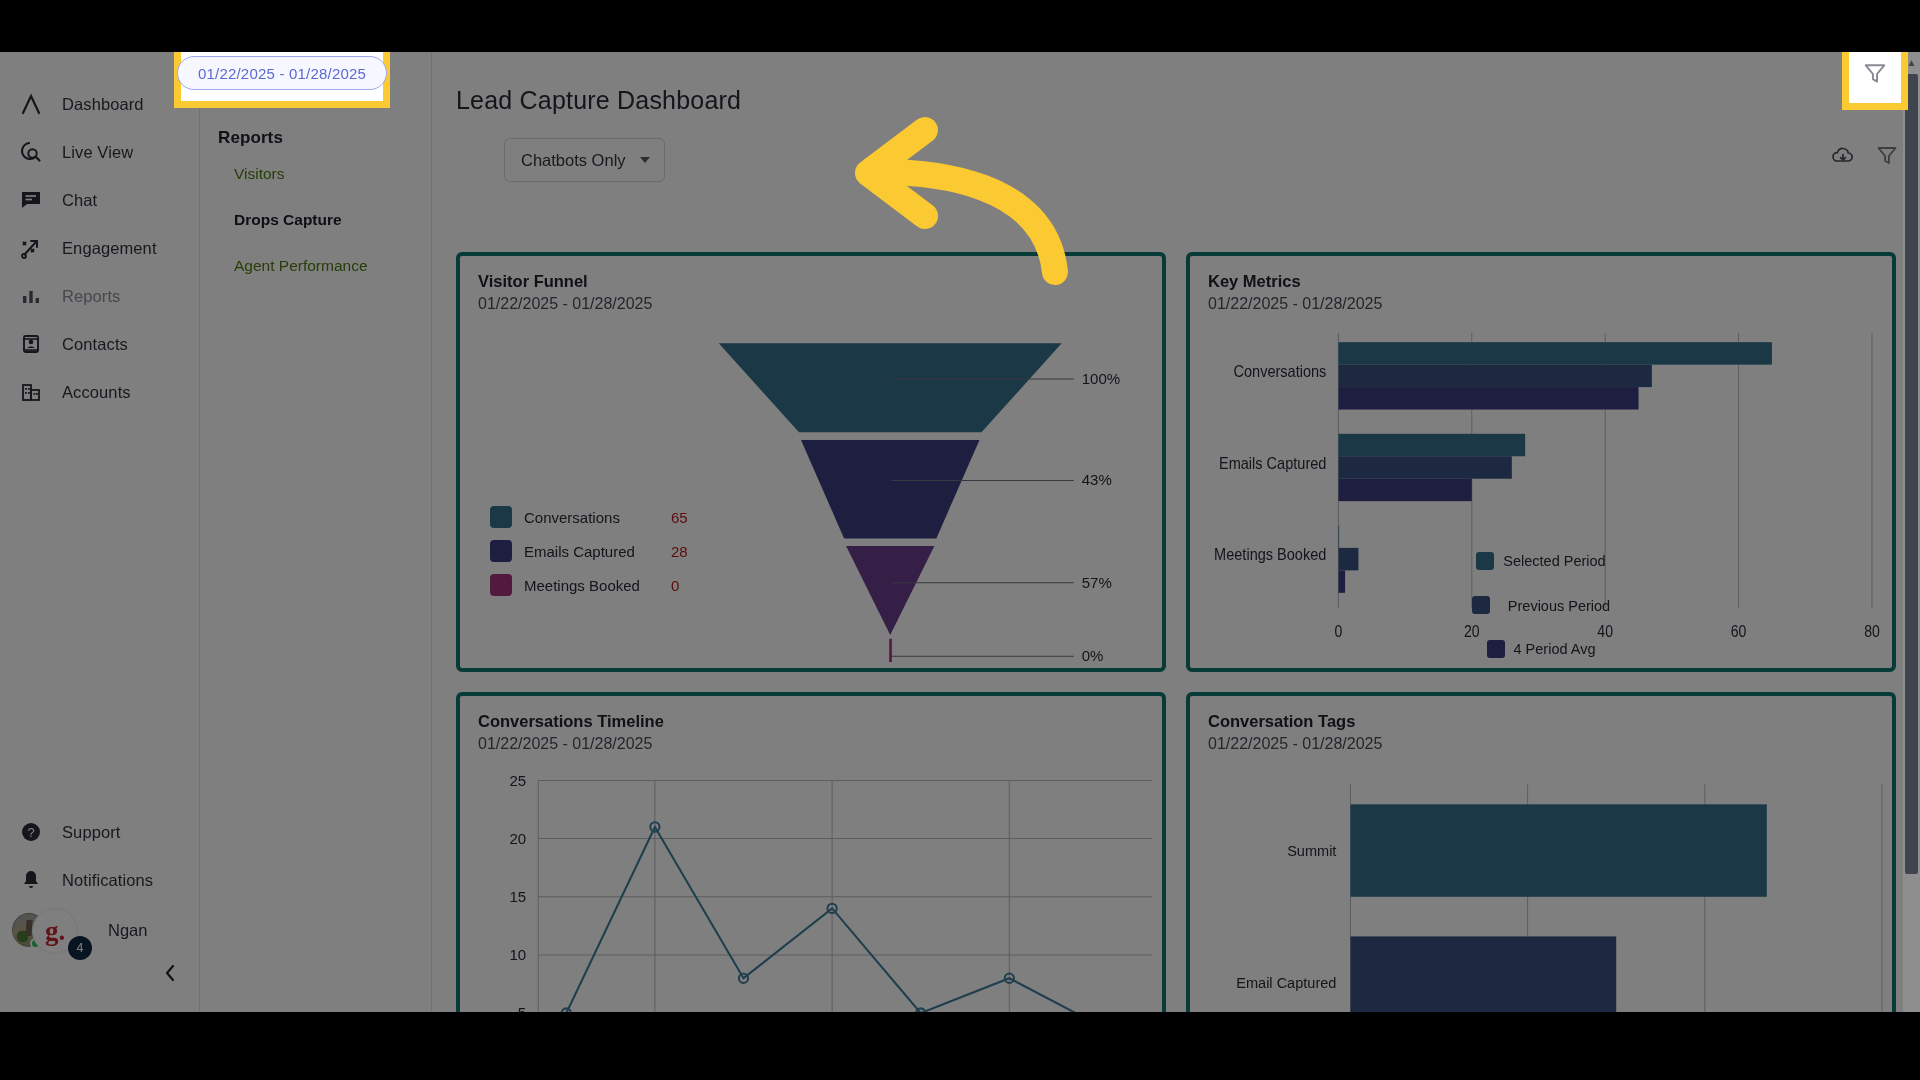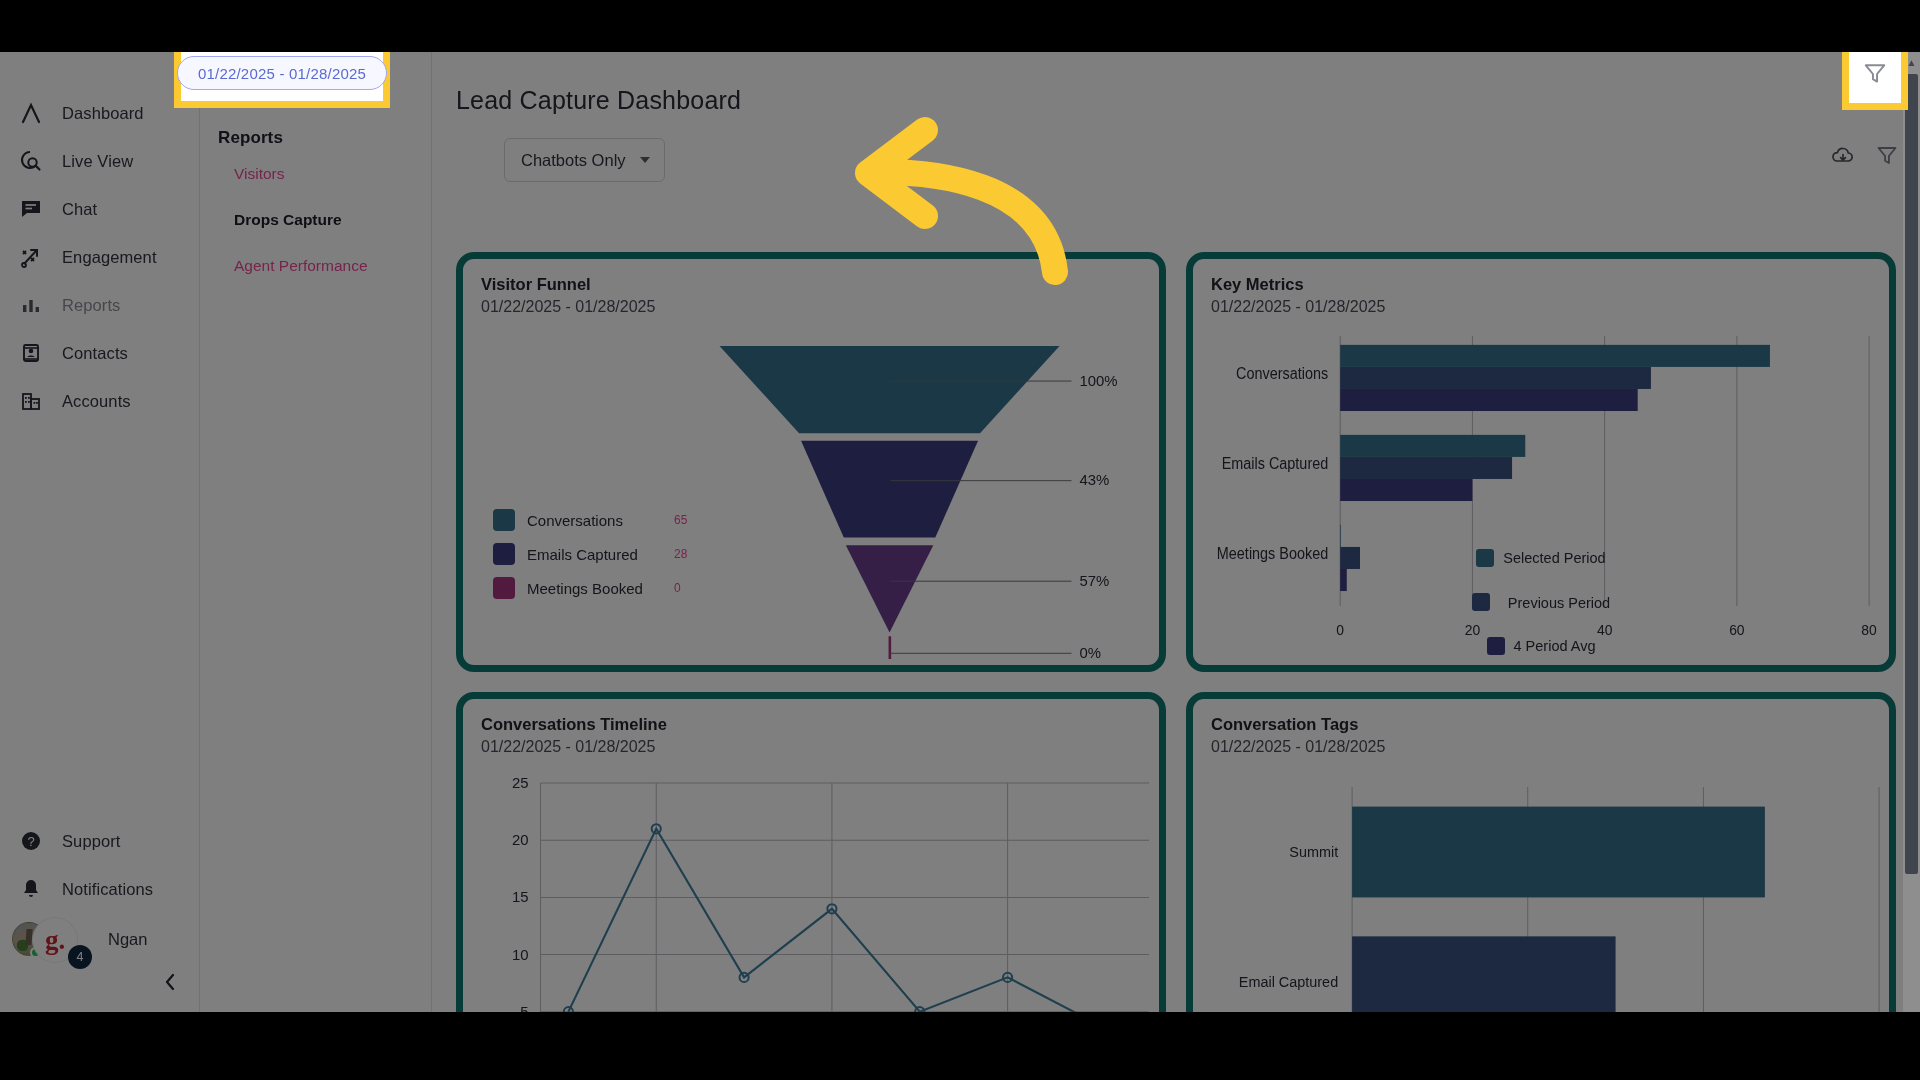--- a/index.html
+++ b/index.html
@@ -24,21 +24,21 @@
   }
   
   #dim {
     position: absolute; left:0; top:0; width:1920px; height:960px;
     background: rgba(0,0,0,0.50);
     z-index: 60; pointer-events: none;
   }
 
   
   #sidebar {
-    position: absolute; left: 0; top: 9px;
+    position: absolute; left: 0; top: 0;
     width: 200px; height: 960px;
     background: #ffffff;
     border-right: 1px solid #e3e3e8;
     z-index: 10;
   }
   .nav-item {
     display: flex; align-items: center;
     height: 48px;
     padding-left: 18px;
     gap: 18px;
@@ -115,21 +115,21 @@
     z-index: 9;
   }
   .sub-crumb{
     font-size:15.5px; color:#9b9ba6; padding: 8px 0 0 18px;
   }
   .sub-head{
     font-size:17px; font-weight:700; color:#222230;
     padding: 26px 0 0 18px; letter-spacing:.1px;
   }
   .sub-item{
-    font-size:15.5px; color:#ec4899;
+    font-size:15.5px; color:#4d7c0f;
     padding: 0 0 0 34px; height: 40px; line-height:40px; cursor:pointer;
     margin-top: 6px;
   }
   .sub-item.active{ color:#1d1d29; font-weight:700; }
 
   
   #main{
     position:absolute; left:432px; top:0; right:0; bottom:0;
     background:#ffffff;
     overflow:hidden;
@@ -188,35 +188,35 @@
   
   #grid{
     position:absolute; left:24px; right:24px; top: 200px; bottom:0;
     display:grid;
     grid-template-columns: 1fr 1fr;
     grid-auto-rows: 420px;
     gap: 20px;
     overflow:hidden;
   }
   .card{
-    border:7px solid #0f766e;
-    border-radius:18px;
+    border:4px solid #0f766e;
+    border-radius:6px;
     background:#fff;
     padding: 16px 18px 10px 18px;
     position:relative;
     overflow:hidden;
   }
   .card-title{ font-size:16.5px; font-weight:700; color:#23232f; }
   .card-sub{ font-size:16px; color:#4b4b58; margin-top:4px; }
   .card-body{ position:absolute; left:0; right:0; top:68px; bottom:6px; }
 
   .legend-row{ display:flex; align-items:center; gap:12px; height: 34px; }
   .legend-sw{ width:22px;height:22px;border-radius:4px; flex:0 0 22px; }
   .legend-name{ font-size:15px;color:#2b2b38; }
-  .legend-val{ font-size:12px;color:#ec4899; }
+  .legend-val{ font-size:15px;color:#b91c1c; }
 
   .kpi-legend{
     position:absolute; left:0; right:0; bottom: 4px;
     display:flex; align-items:center; justify-content:center; gap: 26px; flex-direction: column;
   }
   .kpi-legend .legend-sw{ width:18px;height:18px;border-radius:3px;flex:0 0 18px; }
   .kpi-legend .legend-name{ font-size:14.5px; color:#2b2b38; }
 
   svg text { font-family:"Liberation Sans", sans-serif; }
 

